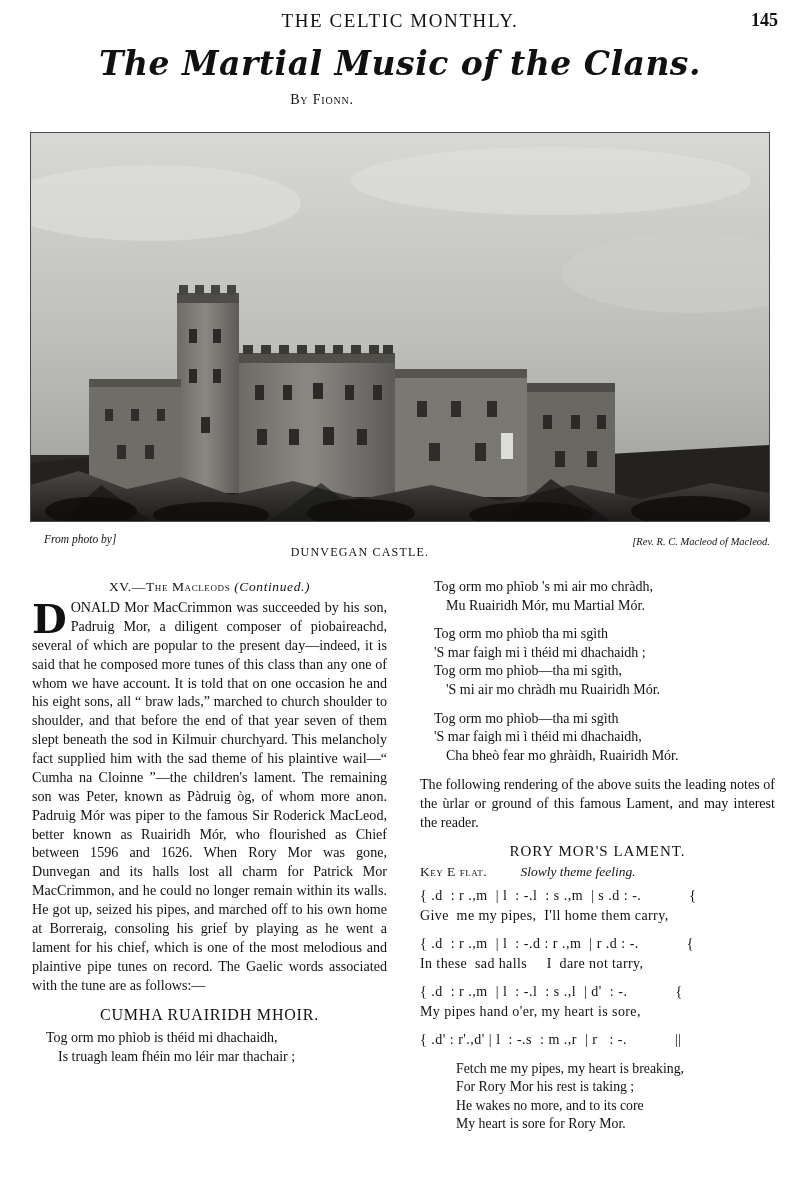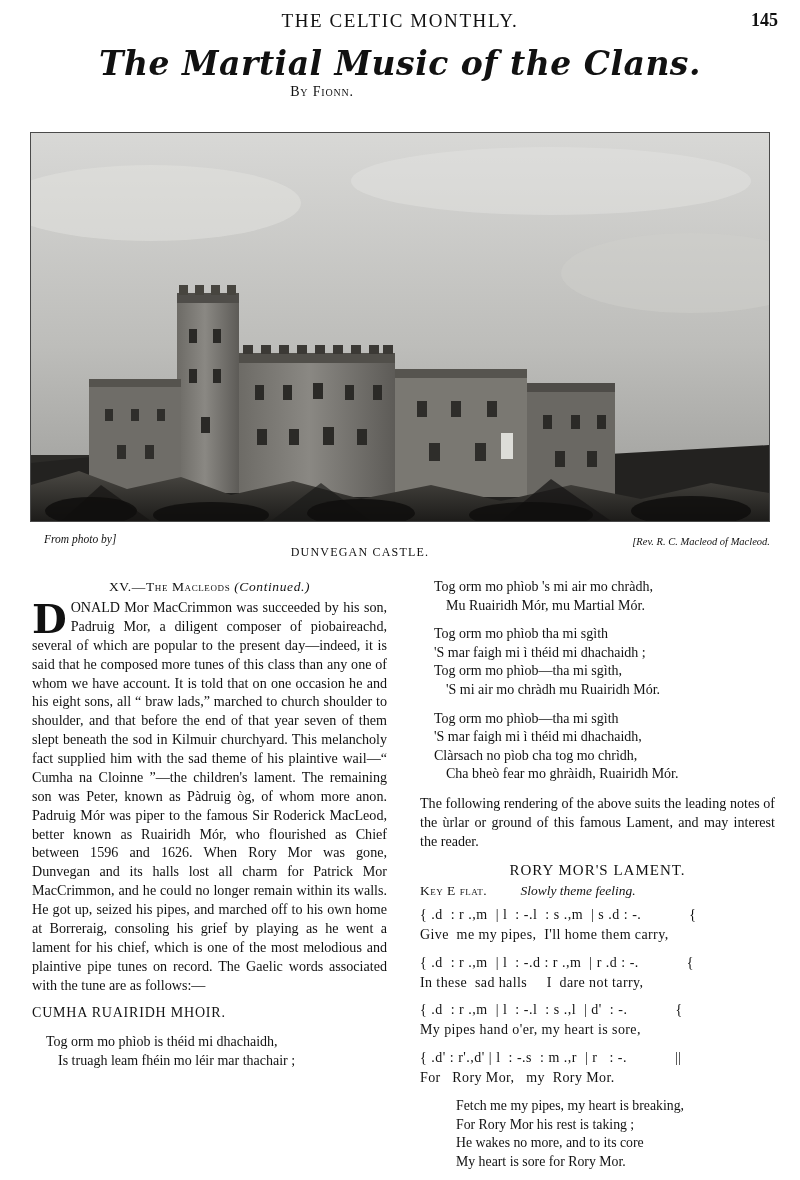--- a/index.html
+++ b/index.html
@@ -49,21 +49,21 @@
     width: 800px;
     text-align: center;
     font-size: 33px;
     font-style: italic;
     font-family: "DejaVu Serif", serif;
     font-weight: bold;
     letter-spacing: 0.5px;
   }
   .byline {
     position: absolute;
-    top: 84px;
+    top: 92px;
     left: 0;
     width: 644px;
     text-align: center;
     font-size: 14px;
     font-variant: small-caps;
     letter-spacing: 0.8px;
   }
   
   .plate {
     position: absolute;
@@ -130,24 +130,25 @@
     line-height: 33px;
     font-weight: bold;
     padding: 2px 4px 0 0;
     margin-top: 2px;
   }
   p { margin: 0 0 0 0; text-indent: 0; }
   .body-para { margin-bottom: 2px; }
   .ital { font-style: italic; }
 
   .song-title {
-    font-variant: small-caps;
-    font-size: 14px;
+    text-align: center;
+    font-variant: small-caps;
+    font-size: 16px;
     letter-spacing: 0.8px;
-    margin: 10px 0 10px 0;
+    margin: 10px 0 3px 0;
   }
   .verse {
     margin: 0 0 10px 0;
     text-align: left;
     font-size: 14px;
     line-height: 1.33;
   }
   .verse .l1 { padding-left: 14px; }
   .verse .l2 { padding-left: 26px; }
 
@@ -346,21 +347,20 @@
     <div class="verse">
       <div class="l1">Tog orm mo phìob tha mi sgìth</div>
       <div class="l1">'S mar faigh mi ì théid mi dhachaidh ;</div>
       <div class="l1">Tog orm mo phìob—tha mi sgìth,</div>
       <div class="l2">'S mi air mo chràdh mu Ruairidh Mór.</div>
     </div>
 
     <div class="verse">
       <div class="l1">Tog orm mo phìob—tha mi sgìth</div>
       <div class="l1">'S mar faigh mi ì théid mi dhachaidh,</div>
-      <div class="l1">Clàrsach no pìob cha tog mo chrìdh,</div>
       <div class="l2">Cha bheò fear mo ghràidh, Ruairidh Mór.</div>
     </div>
 
     <p class="body-para">The following rendering of the above suits the leading notes of the ùrlar or ground of this famous Lament, and may interest the reader.</p>
 
     <div class="lament-title">RORY MOR'S LAMENT.</div>
 
     <div class="key-line">
       <span class="kw">Key E flat.</span>
       <span class="tempo">Slowly theme feeling.</span>
@@ -373,21 +373,20 @@
     <div class="sf-block">
       <div class="sf-notation">{ .d  : r .,m  | l  : -.d : r .,m  | r .d : -.            {</div>
       <div class="sf-lyric">In these  sad halls     I  dare not tarry,</div>
     </div>
     <div class="sf-block">
       <div class="sf-notation">{ .d  : r .,m  | l  : -.l  : s .,l  | d'  : -.            {</div>
       <div class="sf-lyric">My pipes hand o'er, my heart is sore,</div>
     </div>
     <div class="sf-block">
       <div class="sf-notation">{ .d' : r'.,d' | l  : -.s  : m .,r  | r   : -.            ||</div>
-      <div class="sf-lyric">For   Rory Mor,   my  Rory Mor.</div>
     </div>
 
     <div class="final-verse">
       <div>Fetch me my pipes, my heart is breaking,</div>
       <div>For Rory Mor his rest is taking ;</div>
       <div>He wakes no more, and to its core</div>
       <div>My heart is sore for Rory Mor.</div>
     </div>
   </div>
 

